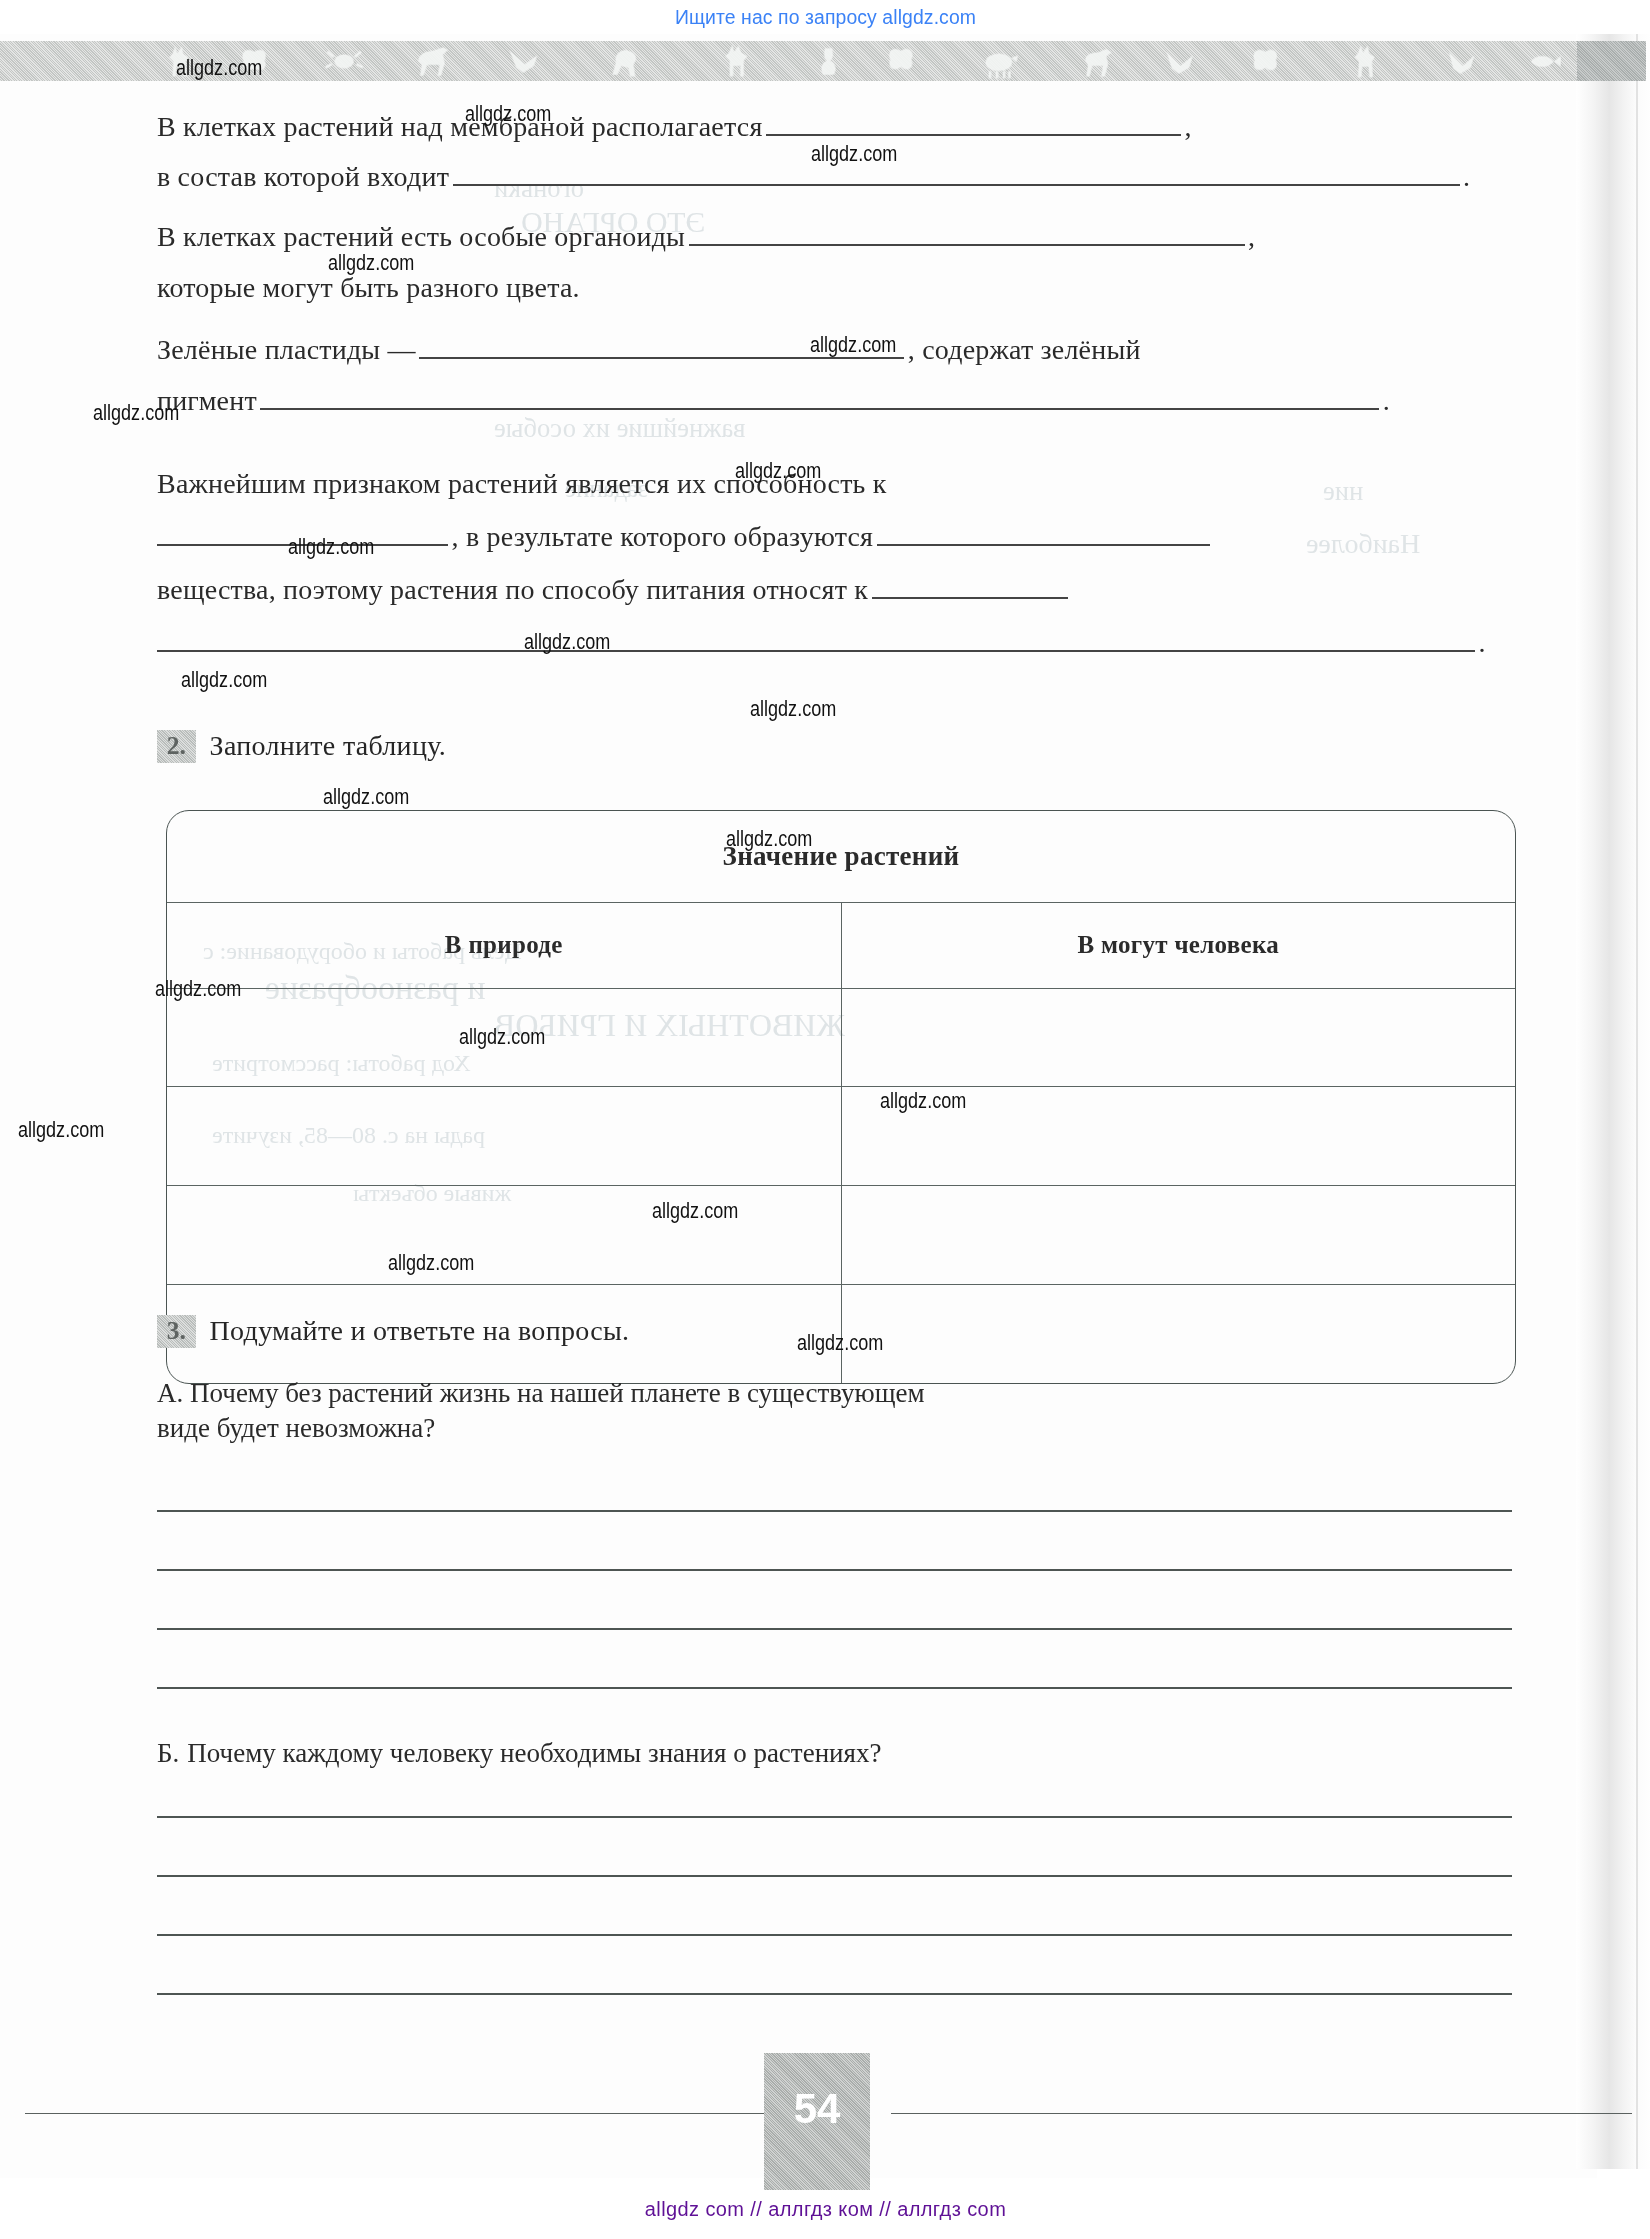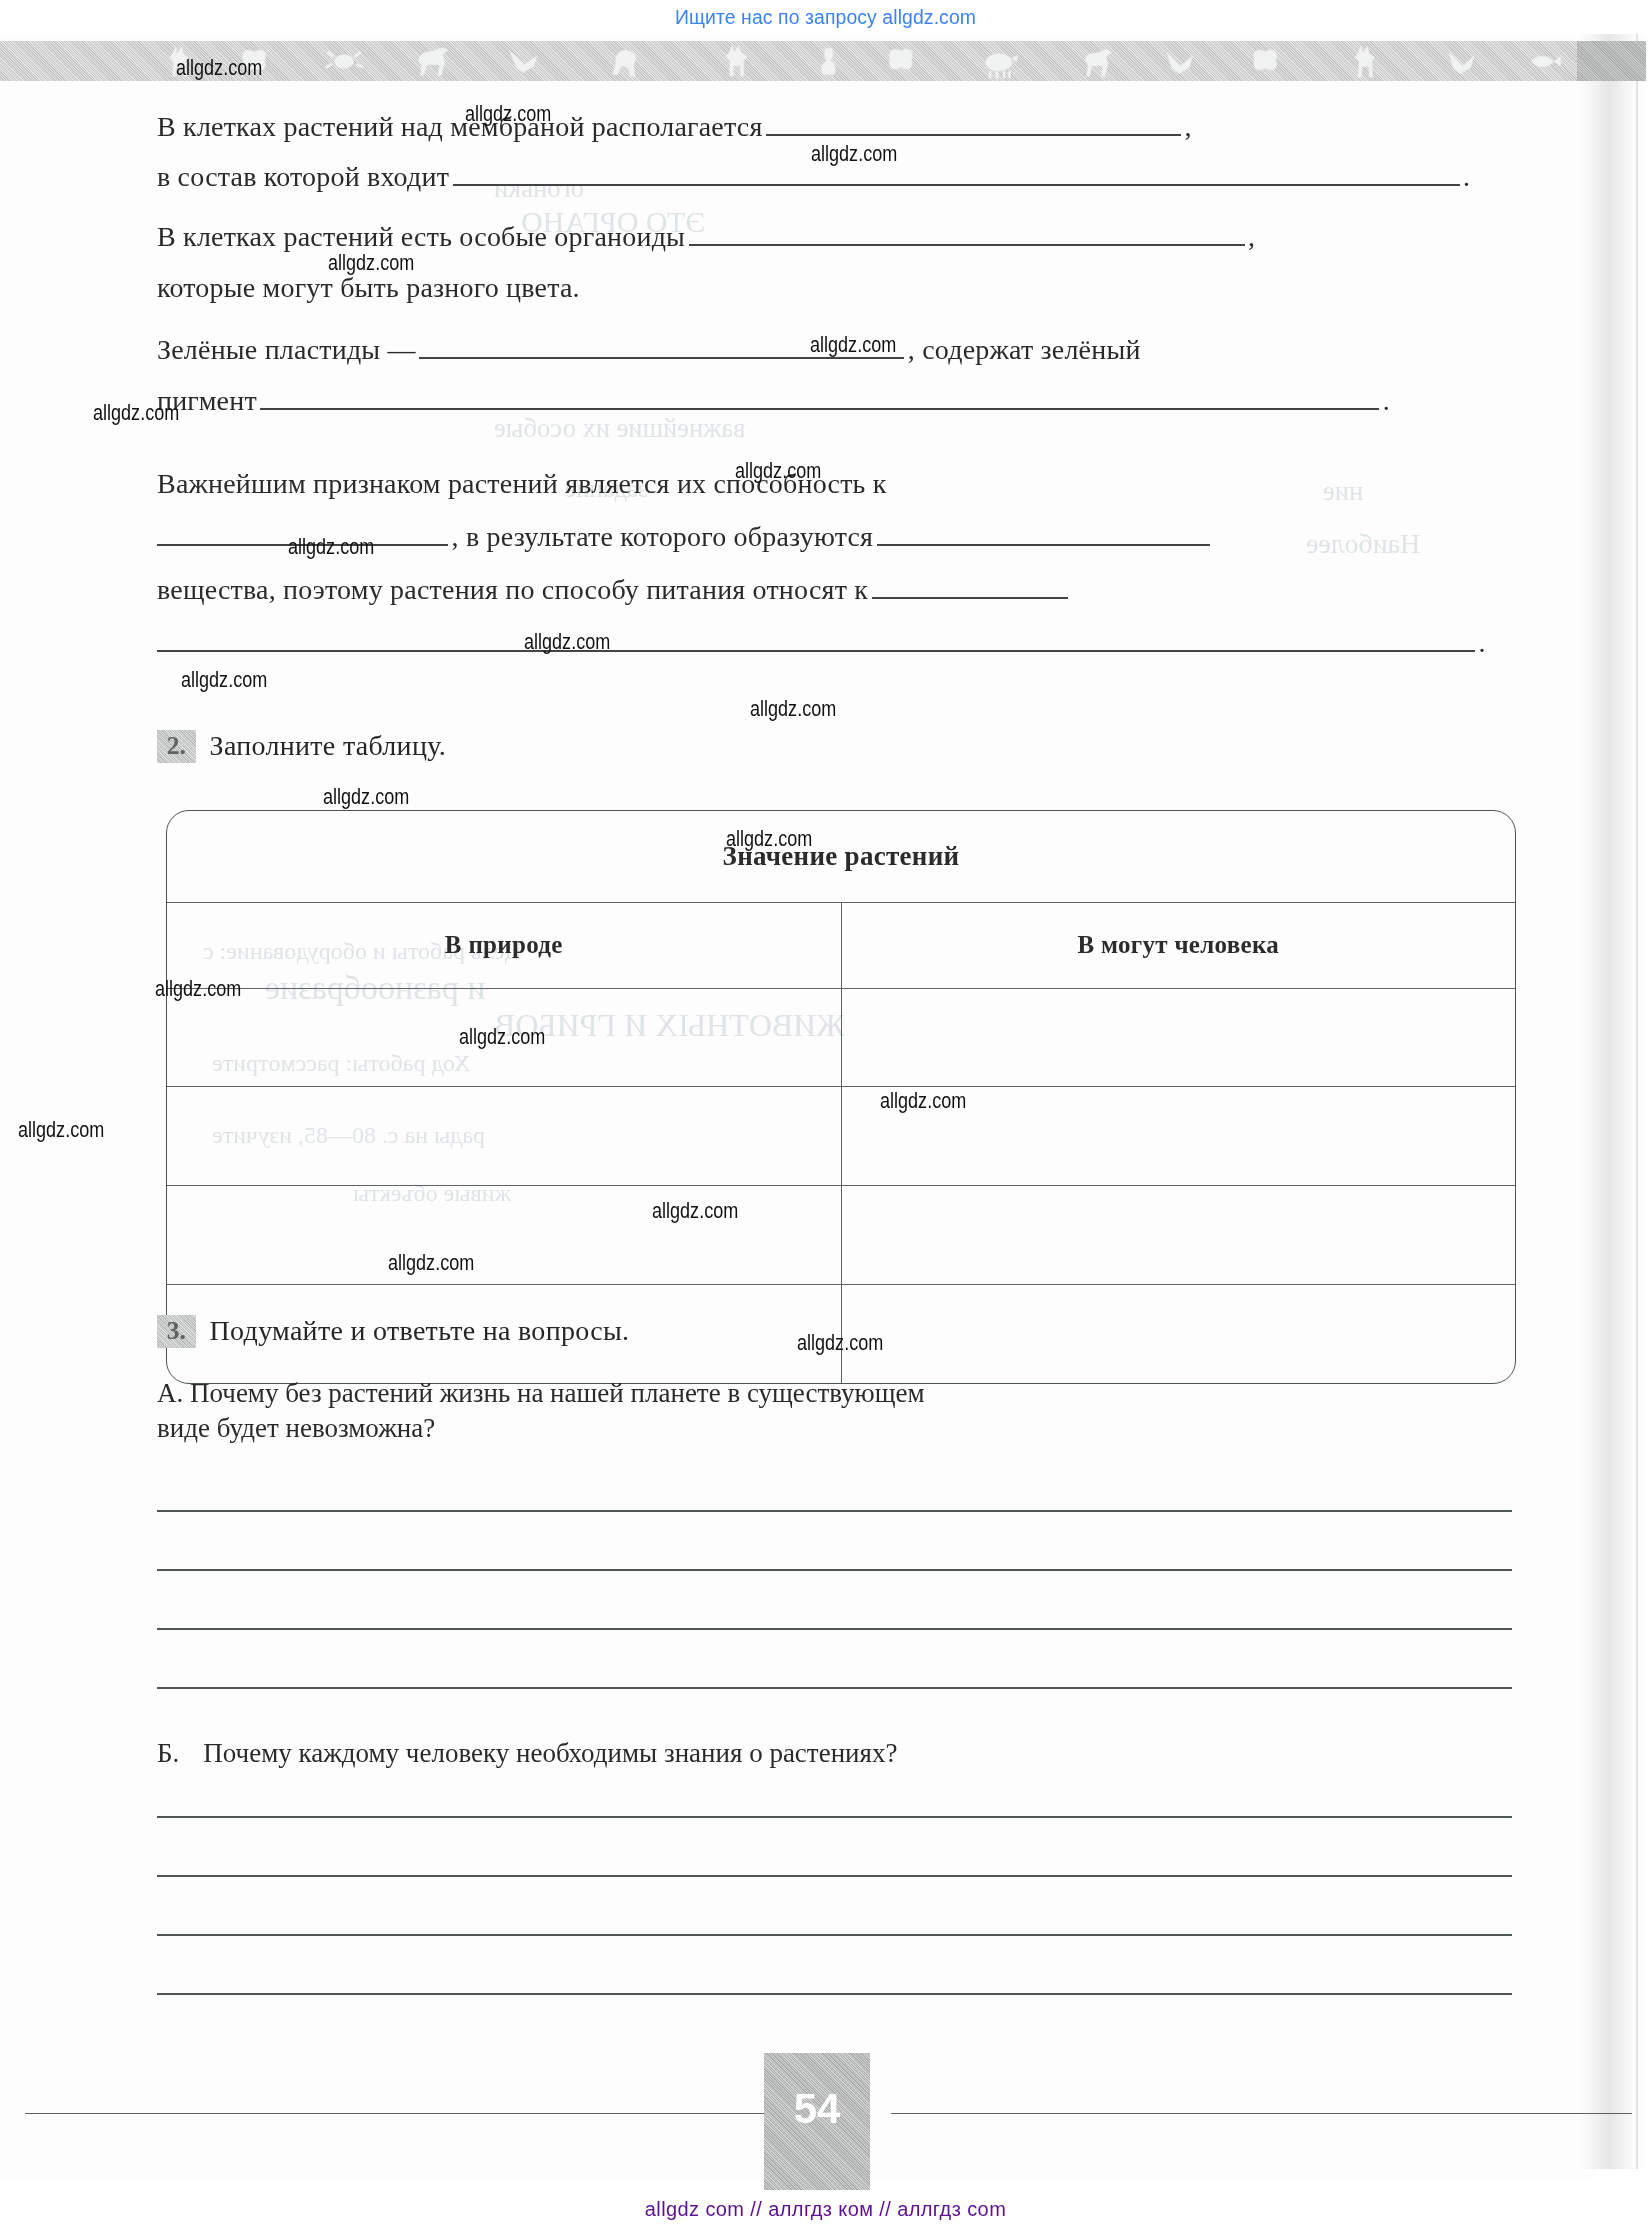--- a/index.html
+++ b/index.html
@@ -494,21 +494,21 @@
     </div>
     <div class="para-line" style="top:1404px; font-size:27px;">виде будет невозможна?</div>
 
     <div class="rule" style="top:1510px;"></div>
     <div class="rule" style="top:1569px;"></div>
     <div class="rule" style="top:1628px;"></div>
     <div class="rule" style="top:1687px;"></div>
 
     <div class="para-line" style="top:1729px; font-size:27px;">
       <span>Б.</span>
-      <span style="margin-left:24px;">Почему каждому человеку необходимы знания о растениях?</span>
+      <span style="margin-left:8px;">Почему каждому человеку необходимы знания о растениях?</span>
     </div>
 
     <div class="rule" style="top:1816px;"></div>
     <div class="rule" style="top:1875px;"></div>
     <div class="rule" style="top:1934px;"></div>
     <div class="rule" style="top:1993px;"></div>
 
   </div>
 
   <div class="foot-rule-left"></div>

